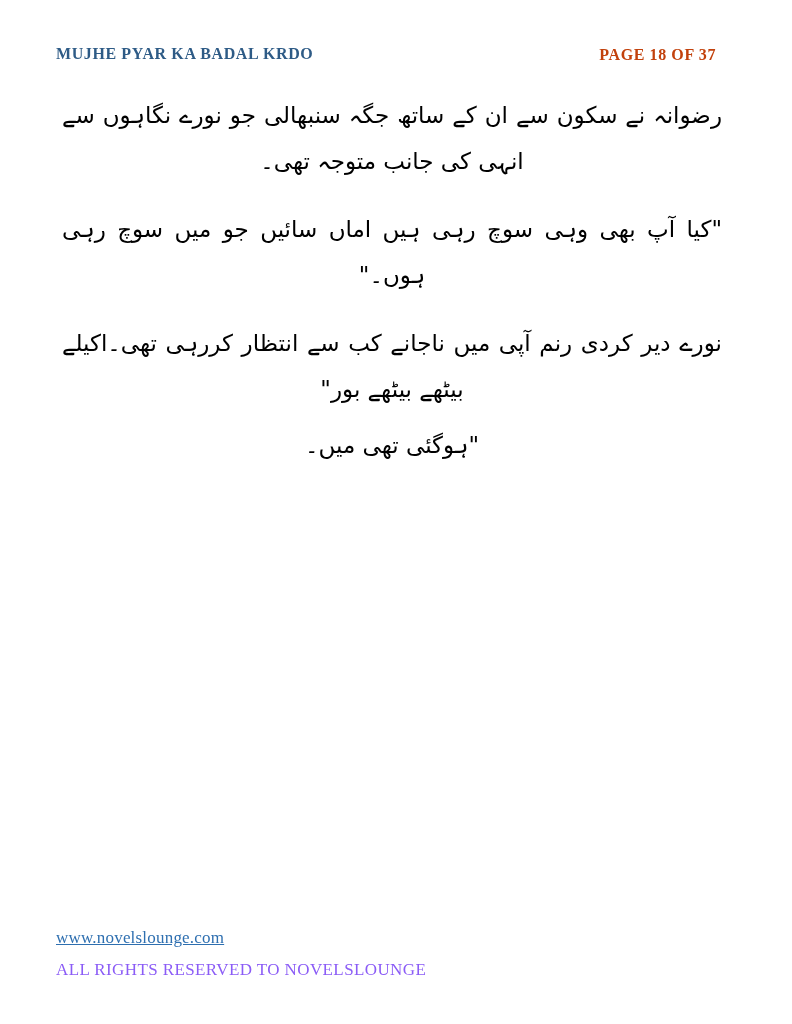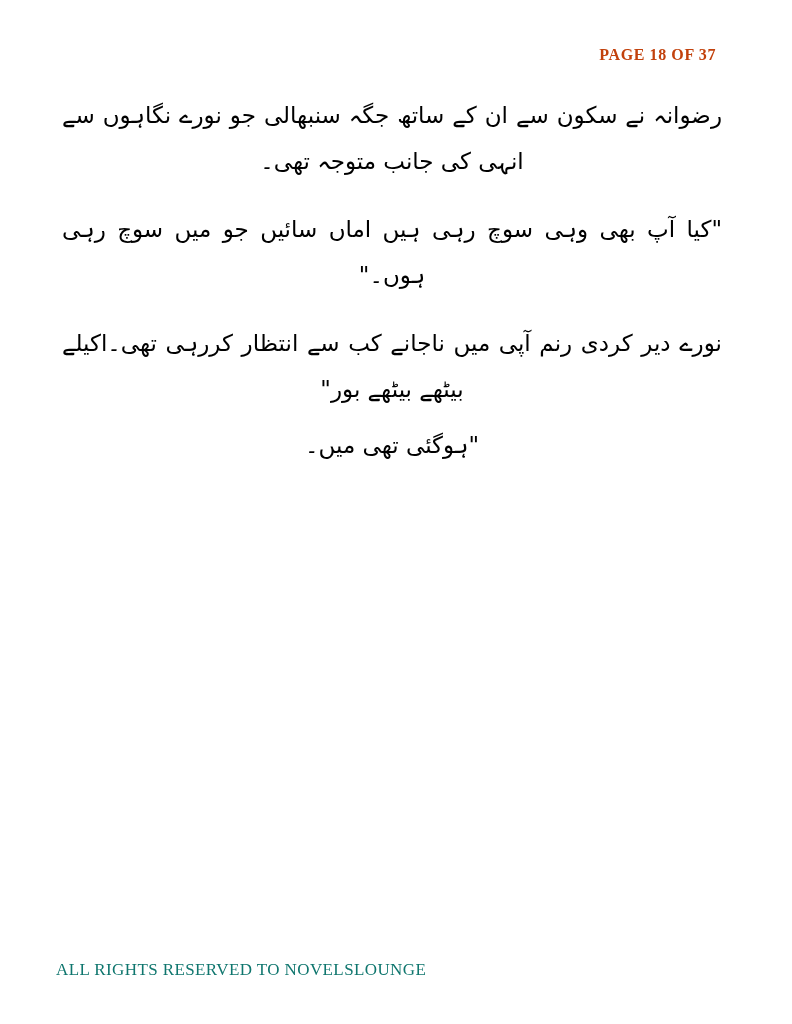--- a/index.html
+++ b/index.html
@@ -83,43 +83,45 @@
   }
   .footer-url {
     color: #2e6fb0;
     font-family: "Liberation Serif", serif;
     font-size: 17px;
     text-decoration: underline;
     display: inline-block;
     letter-spacing: 0.2px;
   }
   .footer-rights {
-    margin-top: 3px;
-    color: #0f766e;
+    margin-top: 12px;
+    color: #8b5cf6;
     font-family: "Liberation Serif", serif;
     font-size: 17px;
     letter-spacing: 0.4px;
     text-transform: uppercase;
   }
 </style>
 </head>
 <body>
 
 <div class="page">
 
   <div class="header">
     <div class="header-left">
+      <span>MUJHE PYAR KA BADAL KRDO</span>
     </div>
     <div class="header-right">PAGE 18 OF 37</div>
   </div>
 
   <div class="content">
     <p class="para">رضوانہ نے سکون سے ان کے ساتھ جگہ سنبھالی جو نورے نگاہوں سے انہی کی جانب متوجہ تھی۔</p>
     <p class="para">"کیا آپ بھی وہی سوچ رہی ہیں اماں سائیں جو میں سوچ رہی ہوں۔"</p>
     <p class="para tight">نورے دیر کردی رنم آپی میں ناجانے کب سے انتظار کررہی تھی۔اکیلے بیٹھے بیٹھے بور"</p>
     <p class="para">"ہوگئی تھی میں۔</p>
   </div>
 
   <div class="footer">
+    <a class="footer-url" href="#">www.novelslounge.com</a>
     <div class="footer-rights">ALL RIGHTS RESERVED TO NOVELSLOUNGE</div>
   </div>
 
 </div>
 
 </body></html>

